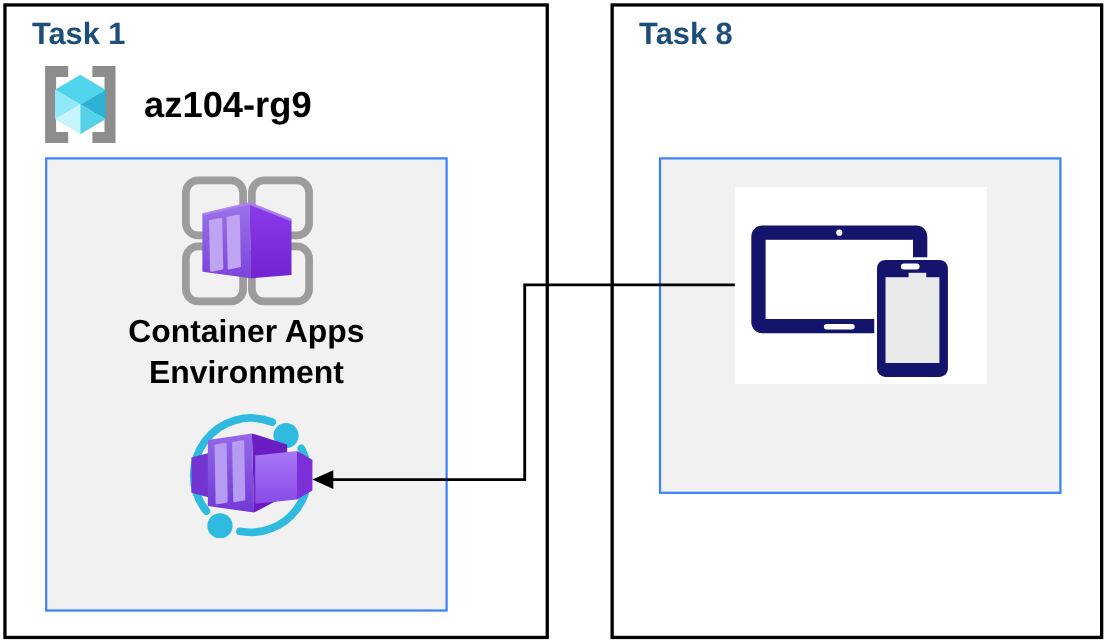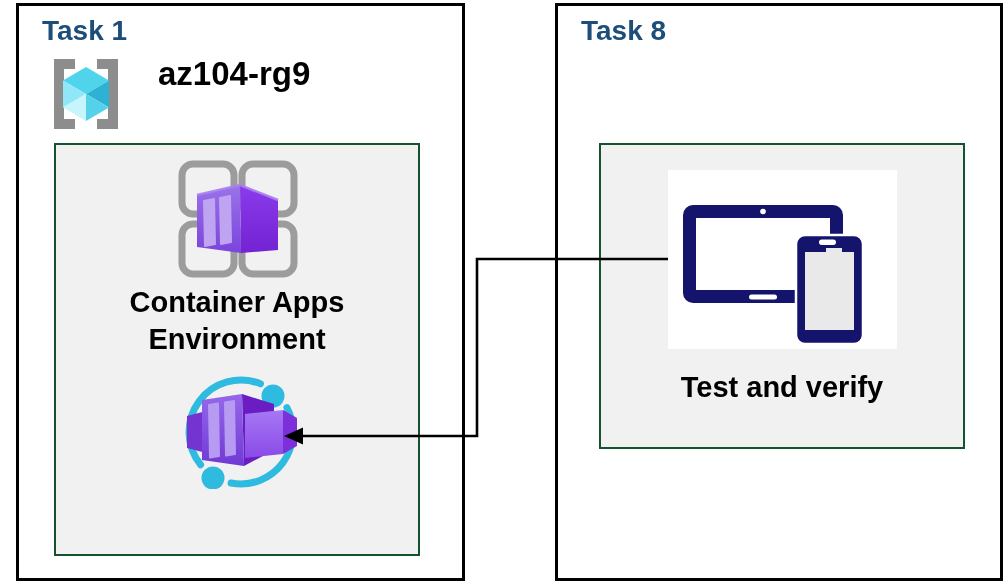--- a/index.html
+++ b/index.html
@@ -1,29 +1,29 @@
 <!DOCTYPE html>
 <html><head>
 <meta charset="utf-8">
 <style>
   html,body{margin:0;padding:0;background:#ffffff;}
   .page{
     position:relative;width:1006px;height:584px;background:#ffffff;
     font-family:"Liberation Sans","DejaVu Sans",sans-serif;overflow:hidden;
   }
   .task-box{position:absolute;top:3px;height:572px;border:3px solid #000;background:#fff;box-sizing:content-box;}
-  .task1{left:16px;width:443px;}
+  .task1{left:3px;width:443px;padding-left:47px;}
   .task2{left:555px;width:442px;}
   .task-title{
     position:absolute;left:23px;top:8px;margin:0;
     font-size:28px;font-weight:700;color:#1D4E79;line-height:34px;letter-spacing:0px;
   }
-  .rg-row{position:absolute;left:26px;top:49px;height:80px;display:flex;gap:31px;}
+  .rg-row{position:absolute;left:26px;top:49px;height:80px;display:flex;align-items:center;gap:17px;}
   .rg-name{font-size:33px;font-weight:700;color:#000;white-space:nowrap;}
-  .panel{position:absolute;background:#F1F1F2;border:2px solid #14532d;}
+  .panel{position:absolute;background:#F1F1F2;border:2px solid #3b82f6;}
   .panel-1{left:35px;top:137px;width:362px;height:409px;}
   .panel-2{left:41px;top:137px;width:362px;height:302px;}
   .icon-abs{position:absolute;}
   .item-label{
     position:absolute;left:50%;transform:translateX(-50%);width:330px;
     text-align:center;font-size:29px;font-weight:700;color:#000;line-height:37px;
   }
   .cae-label{top:139px;}
   .ca-label{top:346px;white-space:nowrap;}
   .tv-label{top:224px;white-space:nowrap;}
@@ -127,21 +127,20 @@
             <rect x="81" y="124.5" width="28" height="5" rx="2.5" fill="#FFFFFF"></rect>
           </g>
           <g>
             <rect x="128" y="65" width="67" height="109" rx="9" fill="#14146C" stroke="#FFFFFF" stroke-width="2.5"></rect>
             <rect x="137" y="82" width="49" height="78" fill="#E9E9E9"></rect>
             <rect x="158" y="78" width="16" height="5" fill="#E9E9E9"></rect>
             <rect x="151" y="69.5" width="17" height="5.5" rx="2.7" fill="#FFFFFF"></rect>
           </g>
         </svg>
       </div>
-      <div class="item-label tv-label">Test and verify</div>
     </div>
   </section>
 
   <svg class="connector" width="1006" height="584" viewBox="0 0 1006 584">
     <path d="M668 259 H477 V436 H302" fill="none" stroke="#000000" stroke-width="2.6"></path>
     <polygon points="284,436 303,427.5 303,444.5" fill="#000000"></polygon>
   </svg>
 
 </div>
 

